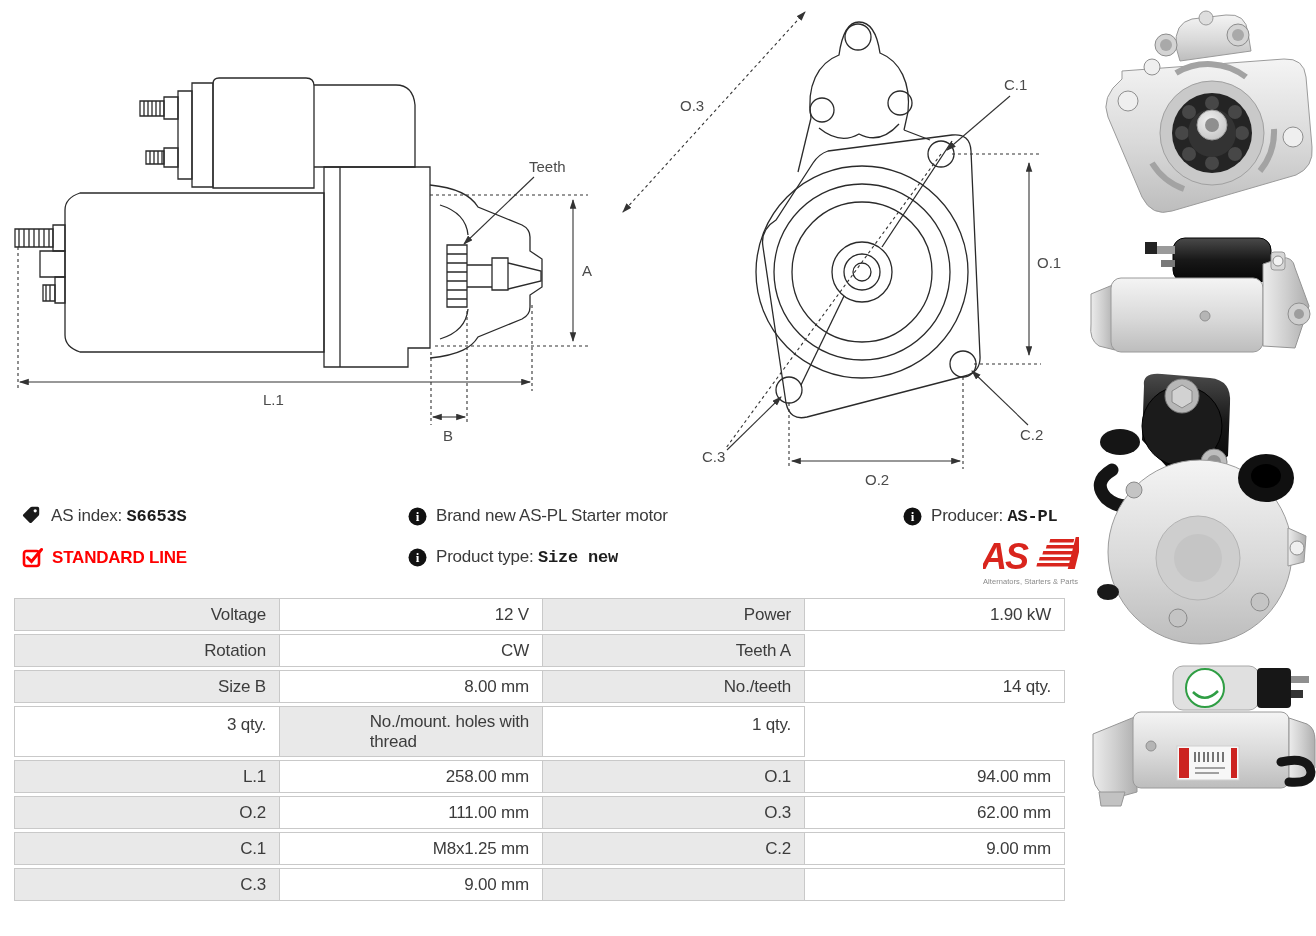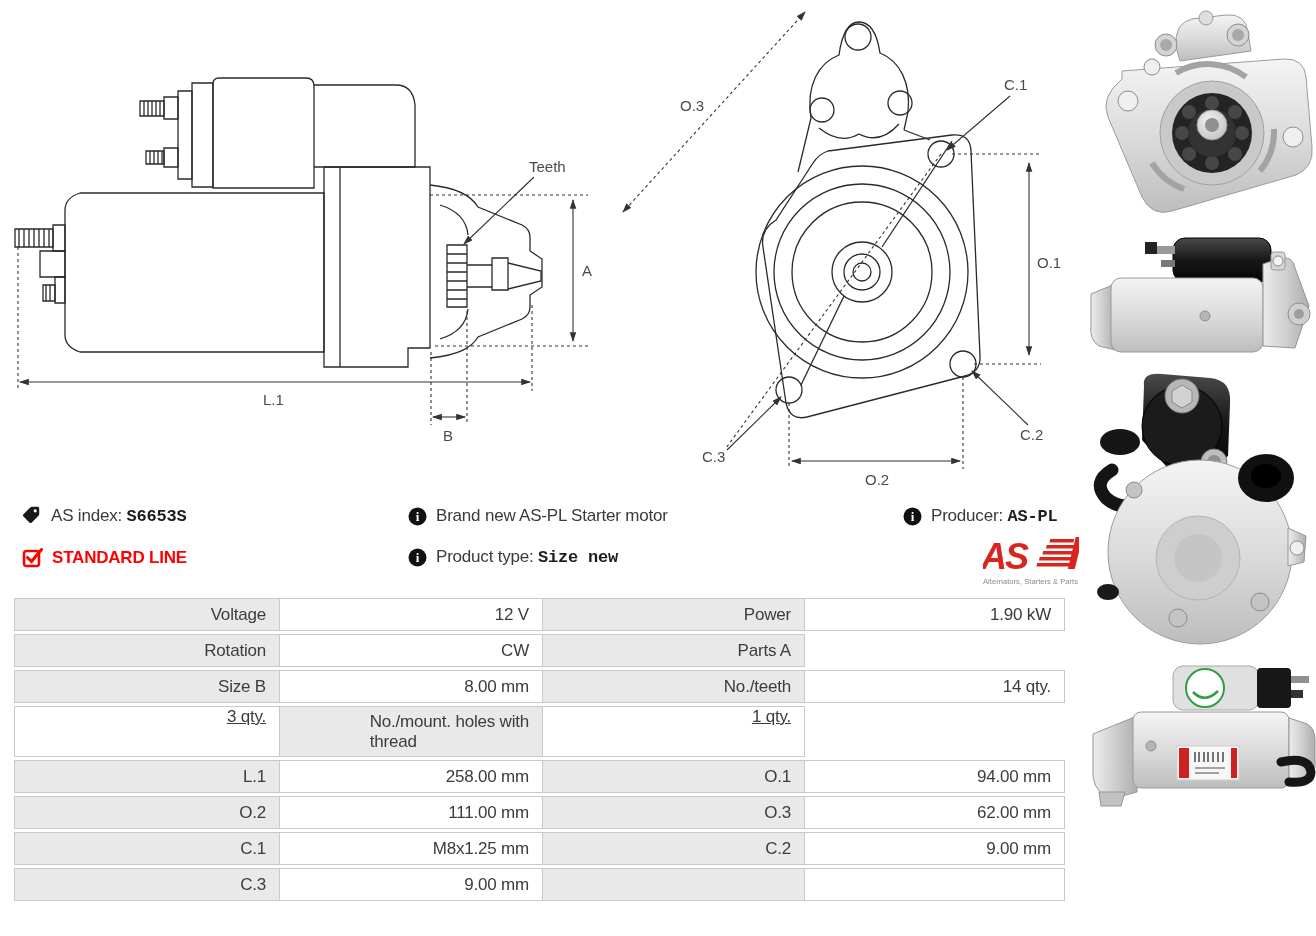--- a/index.html
+++ b/index.html
@@ -16,21 +16,21 @@
 
   
   .spec-table{position:absolute;left:14px;top:598px;width:1051px;display:flex;flex-direction:column;gap:3px;}
   .spec-row{display:grid;grid-template-columns:266px 263px 262px 260px;}
   .spec-row .cell{border:1px solid #c9c9c9;background:#fff;display:flex;align-items:center;
         justify-content:flex-end;text-align:left;padding:0 13px;font-size:17px;line-height:20px;
         color:#3c3c3c;letter-spacing:-0.2px;min-height:33px;white-space:pre-line;box-sizing:border-box;}
   .spec-row .cell.label{background:#e9e9e9;}
   .spec-row .cell + .cell{border-left:none;}
   .spec-row.tall .cell{min-height:51px;}
-  .spec-row.tall .cell.value{align-items:flex-start;padding-top:0;text-decoration:underline;}
+  .spec-row.tall .cell.value{align-items:flex-start;padding-top:8px;}
 
   .dimtext{fill:#4b4b4b;font-size:15px;}
   .drawline{stroke:#2a2a2a;stroke-width:1.3;fill:none;}
   .dimline{stroke:#333;stroke-width:1.1;fill:none;}
   .dotline{stroke:#333;stroke-width:1.1;fill:none;stroke-dasharray:3 3;}
 </style>
 </head>
 <body>
 
 <div id="screen">
@@ -328,21 +328,21 @@
   <div class="spec-table">
       <div class="spec-row">
         <div class="cell label">Voltage</div>
         <div class="cell value">12 V</div>
         <div class="cell label">Power</div>
         <div class="cell value">1.90 kW</div>
       </div>
       <div class="spec-row">
         <div class="cell label">Rotation</div>
         <div class="cell value">CW</div>
-        <div class="cell label">Parts A</div>
+        <div class="cell label">Teeth A</div>
       </div>
       <div class="spec-row">
         <div class="cell label">Size B</div>
         <div class="cell value">8.00 mm</div>
         <div class="cell label">No./teeth</div>
         <div class="cell value">14 qty.</div>
       </div>
       <div class="spec-row tall">
         <div class="cell value">3 qty.</div>
         <div class="cell label">No./mount. holes with

